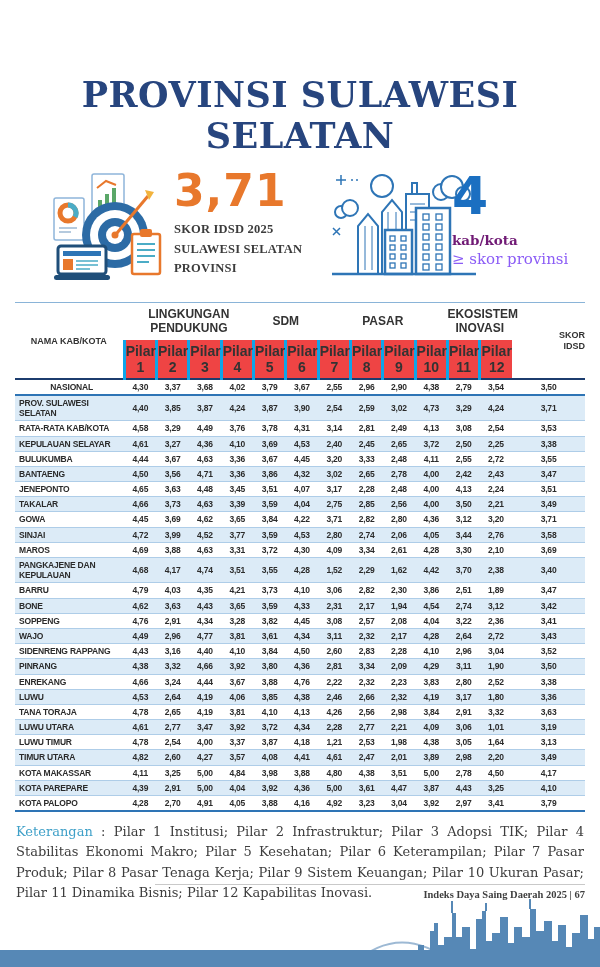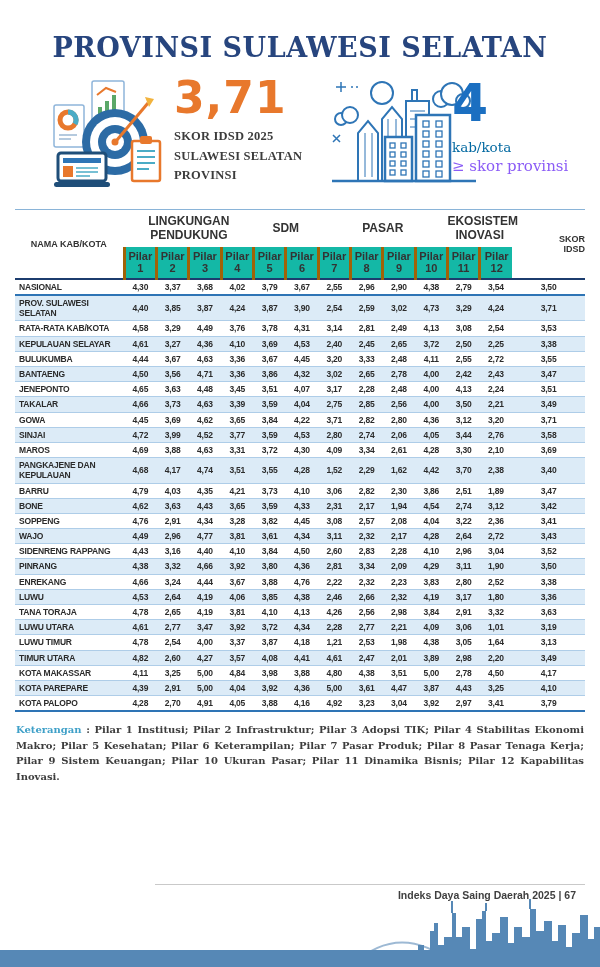--- a/index.html
+++ b/index.html
@@ -2,86 +2,86 @@
 <html><head>
 <meta charset="utf-8">
 <style>
   html,body { margin:0; padding:0; background:#ffffff; }
   .page {
     position:relative; width:600px; height:967px; background:#ffffff;
     overflow:hidden; font-family:"Liberation Sans", sans-serif;
   }
   
   .title {
-    margin:0; padding-top:32px; text-align:center;
+    margin:0; padding-top:74px; text-align:center;
     font-family:"DejaVu Serif", serif; font-weight:700;
-    font-size:27px; color:#27457e; letter-spacing:0.5px;
+    font-size:35px; color:#27457e; letter-spacing:0.5px;
   }
   
   .infog { position:relative; height:126px; margin-top:12px; }
   .target-svg { position:absolute; left:52px; top:4px; }
   .score-block { position:absolute; left:174px; top:0px; }
   .score-value {
     font-family:"DejaVu Sans", sans-serif; font-weight:700;
     font-size:44px; line-height:1.05; color:#e8782c; letter-spacing:1px;
   }
   .score-caption {
     margin-top:6px; font-family:Liberation Serif, serif; font-weight:700;
     font-size:12.5px; line-height:1.55; color:#3c3c3c; letter-spacing:0.2px;
   }
   .city-svg { position:absolute; left:328px; top:-2px; }
   .count-block { position:absolute; left:452px; top:2px; width:140px; }
   .count-value {
     font-family:"DejaVu Sans", sans-serif; font-weight:700;
     font-size:52px; line-height:1.0; color:#1b6fc1;
   }
   .count-caption-bold {
-    margin-top:10px; font-family:"DejaVu Serif", serif; font-weight:400;
-    font-size:13.5px; color:#0369a1;
+    margin-top:10px; font-family:"DejaVu Serif", serif; font-weight:700;
+    font-size:13.5px; color:#701a75;
   }
   .count-caption {
     font-family:"DejaVu Serif", serif; font-weight:400;
     font-size:15px; color:#8b5cf6; margin-top:2px;
   }
   
   table.scores {
     width:570px; margin:8px 15px 0 15px; border-collapse:collapse; table-layout:fixed;
   }
   col.c-name { width:108px; } col.c-pilar { width:32px; } col.c-skor { width:72px; }
   thead th {
     font-size:12px; font-weight:700; color:#333333; line-height:1.15;
     vertical-align:middle; padding:2px 0;
   }
   tr.group-row th { border-top:1.5px solid #8ab4d8; padding-top:5px; padding-bottom:4px; }
   th.name-h, th.skor-h { border-top:1.5px solid #8ab4d8; border-bottom:2.5px solid #1c3c6e; font-size:9px; }
   th.skor-h div { line-height:1.2;text-align:right; }
   tr.pilar-row th {
-    background:#14b8a6; border-left:3px solid #a16207; border-bottom:2.5px solid #1c3c6e;
-    padding:3px 0 3px 0; font-size:11px;
+    background:#ef4444; border-left:3px solid #0ea5e9; border-bottom:2.5px solid #1c3c6e;
+    padding:3px 0 3px 0; font-size:14px;
   }
   tbody td {
     font-size:8.5px; font-weight:700; color:#2b2b2b; text-align:center;
     padding:2px 0; border-top:1px solid #aecde8; line-height:1.2;
     letter-spacing:-0.2px;
   }
   tbody td.name { text-align:left; padding-left:4px; }
   tbody tr.stripe { background:#dcebf7;padding-left:44px; }
-  tbody tr:first-child td { border-bottom:2px solid #2e74b5; }
+  tbody tr:first-child td { border-bottom:2px solid #2e74b5;text-align:center; }
   tbody tr:last-child td { border-bottom:2px solid #2e74b5; }
   
   .ket {
     margin:10px 16px 0 16px; font-family:"DejaVu Serif", serif;
-    font-size:10px; line-height:1.55; color:#3d3d3d; text-align:justify;font-weight:bold;
+    font-size:13px; line-height:1.55; color:#3d3d3d; text-align:justify;
   }
   .ket .lbl { color:#3fa0c8; }
   
   .footer-line { position:absolute; top:884px; left:155px; width:430px; border-top:1px solid #c9c9c9; }
   .footer-text {
-    position:absolute; top:889px; right:24px;
-    font-family:Liberation Sans, sans-serif; font-weight:700;
+    position:absolute; top:889px; right:15px;
+    font-family:Liberation Serif, serif; font-weight:700;
     font-size:10.5px; color:#3f3f3f;
   }
   .skyline { position:absolute; left:0; bottom:0; }
 </style>
 </head>
 <body>
 
 <div class="page">
 
   <h1 class="title">PROVINSI SULAWESI SELATAN</h1>

